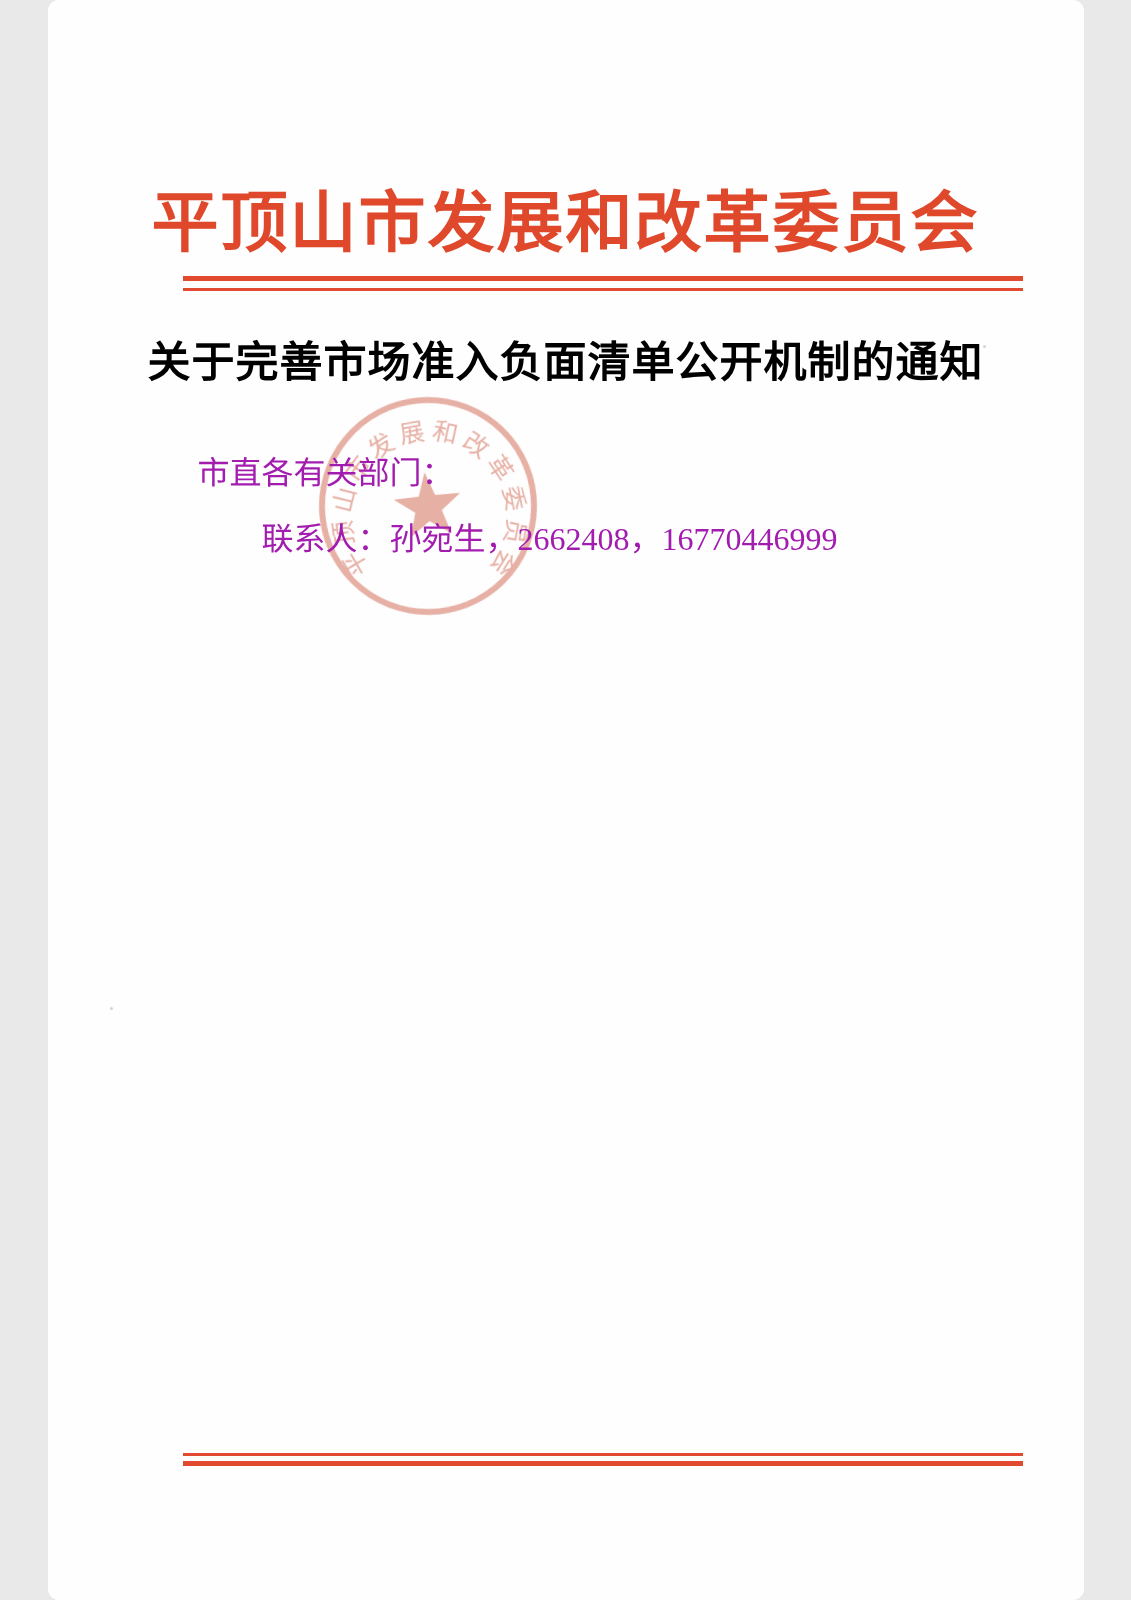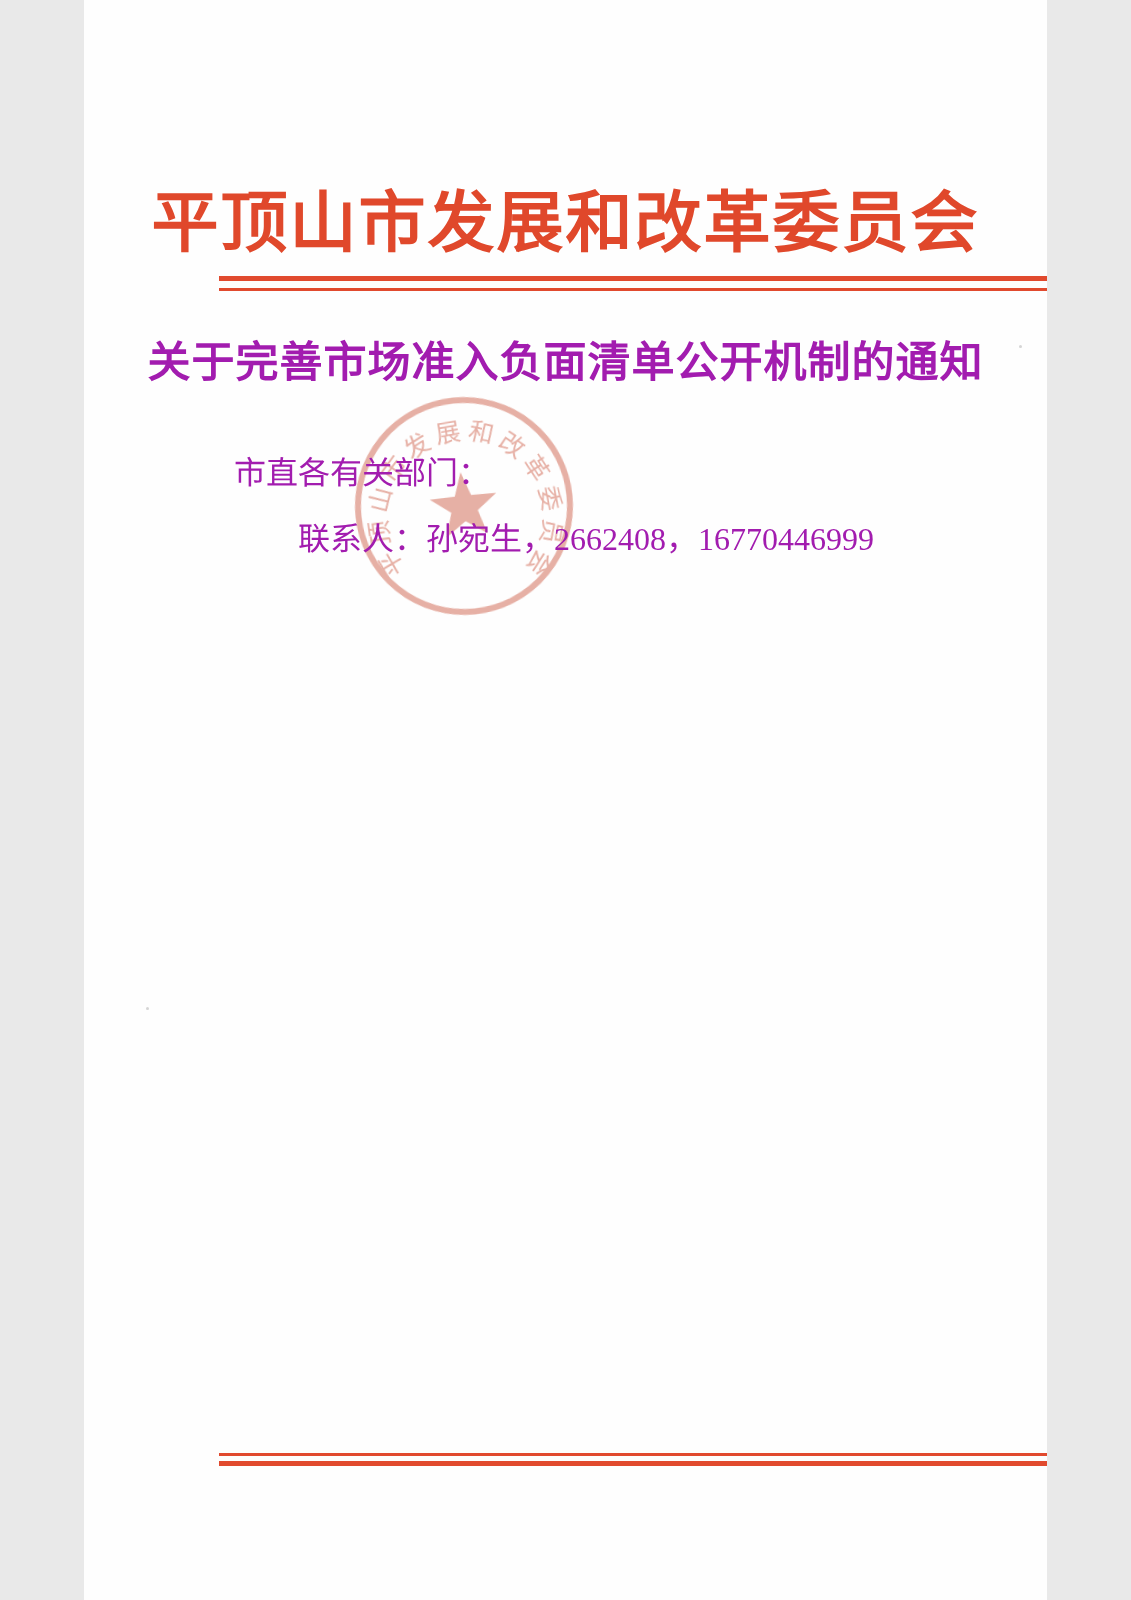--- a/index.html
+++ b/index.html
@@ -2,26 +2,27 @@
 <html lang="zh-CN"><head>
 <meta charset="utf-8">
 <style>
   html, body {
     margin: 0;
     padding: 0;
     background: #e9e9e9;
   }
   .page {
     position: relative;
-    width: 963px;
+    width: 1036px;
     height: 1600px;
     margin: 0 auto;
     background: #fefefe;
     overflow: hidden;
     font-family: "Liberation Serif", "DejaVu Serif", serif;
+    border-radius: 11px;
   }
   
   .agency {
     position: absolute;
     left: 0; right: 0;
     top: 180px;
     margin: 0;
     text-align: center;
     font-size: 67px;
     line-height: 86px;
@@ -43,21 +44,21 @@
   
   .doc-title {
     position: absolute;
     left: 0; right: 0;
     top: 332px;
     margin: 0;
     text-align: center;
     font-size: 43px;
     line-height: 62px;
     font-weight: 700;
-    color: #a21caf;
+    color: #000000;
     letter-spacing: 1px;
     white-space: nowrap;
   }
   
   .doc-body {
     position: absolute;
     left: 150px;
     top: 440px;
     width: 832px;
     font-size: 32px;

